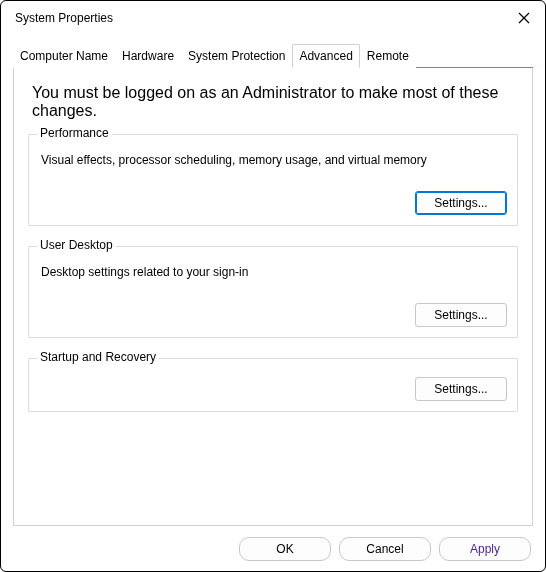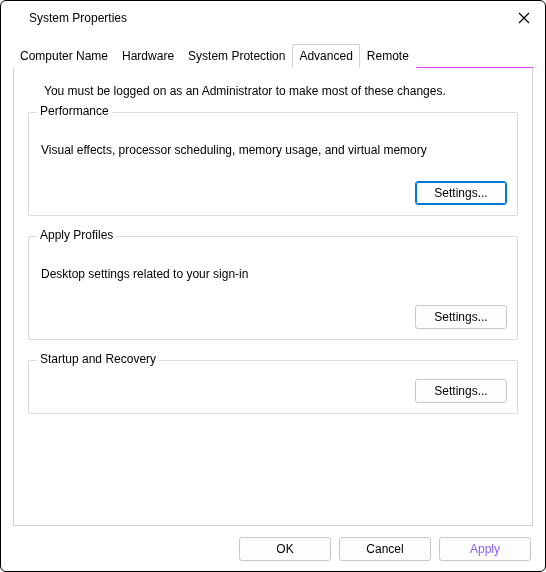--- a/index.html
+++ b/index.html
@@ -13,21 +13,21 @@
       border: 1px solid #000;
       border-radius: 6px;
       overflow: hidden;
       color: #000;
     }
     .titlebar {
       display: flex;
       align-items: center;
       justify-content: space-between;
       height: 34px;
-      padding: 0 6px 0 28px;
+      padding: 0 6px 0 14px;
       gap: 44px;
     }
     .titlebar .title {
       font-size: 12px;
     }
     .close-btn {
       width: 30px;
       height: 30px;
       display: flex;
       align-items: center;
@@ -58,41 +58,41 @@
       border-bottom: 1px solid #fff;
       border-radius: 2px 2px 0 0;
     }
     .tab-panel {
       border: 1px solid #d0d0d0;
       border-top: none;
       padding: 14px 12px 16px 12px;
       min-height: 458px;
     }
     .intro {
-      margin: 2px 0 14px 18px;
-      font-size: 12px;
+      margin: 2px 0 14px 6px;
+      font-size: 16px;
     }
     .groupbox {
       border: 1px solid #dcdcdc;
       border-radius: 1px;
       margin: 0 2px 20px 2px;
       position: relative;
       padding: 18px 10px 10px 10px;
     }
     .groupbox .legend {
       position: absolute;
       top: -9px;
       left: 8px;
       background: #fff;
       padding: 0 3px;
       font-size: 12px;
     }
     .group-desc {
       font-size: 12px;
-      margin: 12px 0 24px 2px;
+      margin: 0 0 24px 2px;
     }
     .btn-row {
       display: flex;
       justify-content: flex-end;
     }
     .btn {
       min-width: 92px;
       height: 24px;
       padding: 0 12px;
       font-size: 12px;
@@ -128,23 +128,24 @@
       left: 0;
       bottom: 10px;
       width: 544px;
       display: flex;
       justify-content: flex-end;
       gap: 8px;
       padding: 0 14px;
     }
     .bottom-btns .btn {
       min-width: 92px;
+      border-radius: 10px;
     }
     .btn.disabled {
-      color: #8b5cf6;
+      color: #4c1d95;
     }
     html, body { position: relative; }
   </style>
 </head>
 <body>
 
 <div class="titlebar">
   <div class="title">System Properties</div>
   <div class="close-btn">
     <svg viewBox="0 0 12 12">
@@ -166,21 +167,21 @@
 
     <div class="groupbox">
       <div class="legend">Performance</div>
       <div class="group-desc">Visual effects, processor scheduling, memory usage, and virtual memory</div>
       <div class="btn-row">
         <button class="btn focused">Settings...</button>
       </div>
     </div>
 
     <div class="groupbox">
-      <div class="legend">Apply Profiles</div>
+      <div class="legend">User Desktop</div>
       <div class="group-desc">Desktop settings related to your sign-in</div>
       <div class="btn-row">
         <button class="btn">Settings...</button>
       </div>
     </div>
 
     <div class="groupbox">
       <div class="legend">Startup and Recovery</div>
       <div class="btn-row">
         <button class="btn">Settings...</button>

